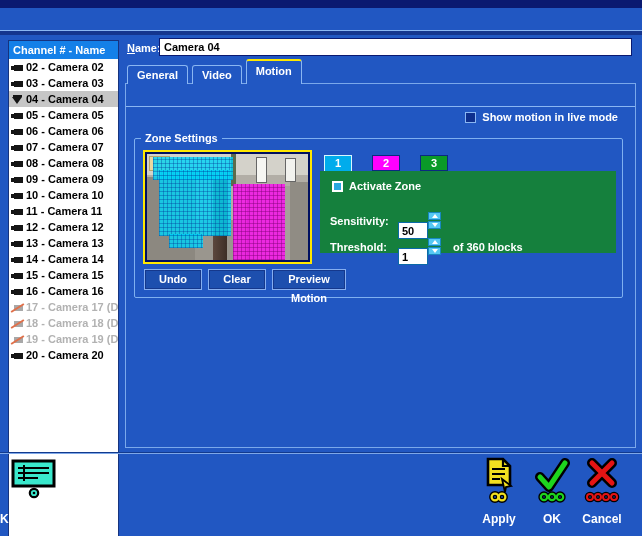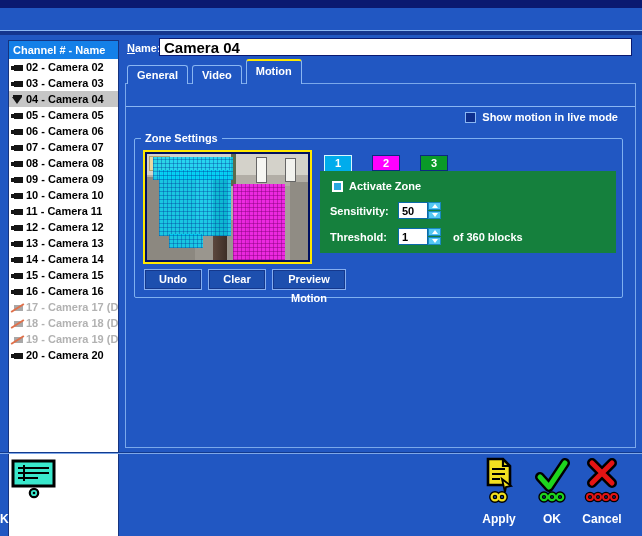--- a/index.html
+++ b/index.html
@@ -27,21 +27,21 @@
   .cam-icon.normal::after{content:'';position:absolute;left:3px;top:2px;width:9px;height:6px;background:#151515;}
   .cam-icon.selected::after{content:'';position:absolute;left:1px;top:2px;border-left:5px solid transparent;border-right:5px solid transparent;border-top:7px solid #151515;}
   .cam-icon.selected::before{content:'';position:absolute;left:2px;top:0;width:9px;height:2px;background:#151515;}
   .cam-icon.disabled::after{content:'';position:absolute;left:3px;top:2px;width:9px;height:6px;background:#a8a8a8;}
   .cam-icon.disabled::before{content:'';position:absolute;left:-1px;top:4px;width:15px;height:2px;background:#e0704a;transform:rotate(-32deg);z-index:2;}
   
   .name-label{position:absolute;left:127px;top:42px;font-size:11px;}
   .name-label .mn{text-decoration:underline;}
   .name-input{position:absolute;left:159px;top:38px;width:473px;height:18px;box-sizing:border-box;
               background:#fff;border:1px solid #0a1970;font-family:"Liberation Sans",sans-serif;
-              font-weight:700;font-size:15px;color:#000;padding:0 16px 0 4px;}
+              font-weight:700;font-size:11px;color:#000;padding:0 16px 0 4px;}
   
   .cam-tabs{position:absolute;left:127px;top:61px;height:23px;display:flex;align-items:flex-end;z-index:2;}
   .cam-tabs .tab{margin-right:4px;height:18px;line-height:18px;padding:0 9px;}
   .cam-tabs .tab.active{height:23px;line-height:20px;}
   
   .motion-page{position:absolute;left:125px;top:83px;width:511px;height:365px;
                border:1px solid rgba(138,182,242,.85);box-sizing:border-box;}
   .sub-tabs{position:absolute;left:2px;top:-21px;height:21px;display:flex;align-items:flex-end;z-index:2;}
   .sub-tabs .tab{margin-right:4px;height:17px;line-height:17px;padding:0 7px;}
   .sub-tabs .tab.active{height:21px;line-height:18px;}
@@ -84,21 +84,21 @@
             border:1px solid #0a2a80;box-sizing:border-box;margin-right:20px;}
   .zone-btn.selected{border-color:#d8f6ff;height:17px;}
   .cyan-panel{position:absolute;left:185px;top:32px;width:296px;height:82px;background:#15803d;}
   .cp-row{position:absolute;display:flex;align-items:center;font-size:11px;}
   .cp-activate{left:12px;top:9px;}
   .cb-white{width:11px;height:11px;border:2px solid #fff;background:#29a8e0;margin-right:6px;box-sizing:border-box;}
   .cp-sens{left:10px;top:31px;}
   .cp-thresh{left:10px;top:57px;}
   .cp-lab{display:inline-block;width:68px;}
   .numfield{width:30px;height:17px;box-sizing:border-box;background:#fff;border:1px solid #0a6aa8;
-            font-family:"Liberation Sans",sans-serif;font-weight:700;font-size:11px;color:#000;padding:0 0 0 3px;}
+            font-family:"Liberation Sans",sans-serif;font-weight:700;font-size:11px;color:#000;padding:0 0 0 3px;margin-top:20px;}
   .spin{width:13px;height:17px;display:inline-block;vertical-align:middle;}
   .spin span{display:block;width:13px;height:8px;background:#55c8f4;border:1px solid #1888c0;
              box-sizing:border-box;position:relative;margin-bottom:1px;}
   .spin span::after{content:'';position:absolute;left:3px;border-left:3px solid transparent;border-right:3px solid transparent;}
   .spin .up::after{top:1px;border-bottom:4px solid #fff;}
   .spin .dn::after{top:1px;border-top:4px solid #fff;}
   .cp-suffix{margin-left:12px;}
   
   .zone-actions{position:absolute;left:9px;top:130px;display:flex;}
   .btn{height:21px;line-height:19px;text-align:center;font-size:11px;color:#fff;background:#1d4fae;

